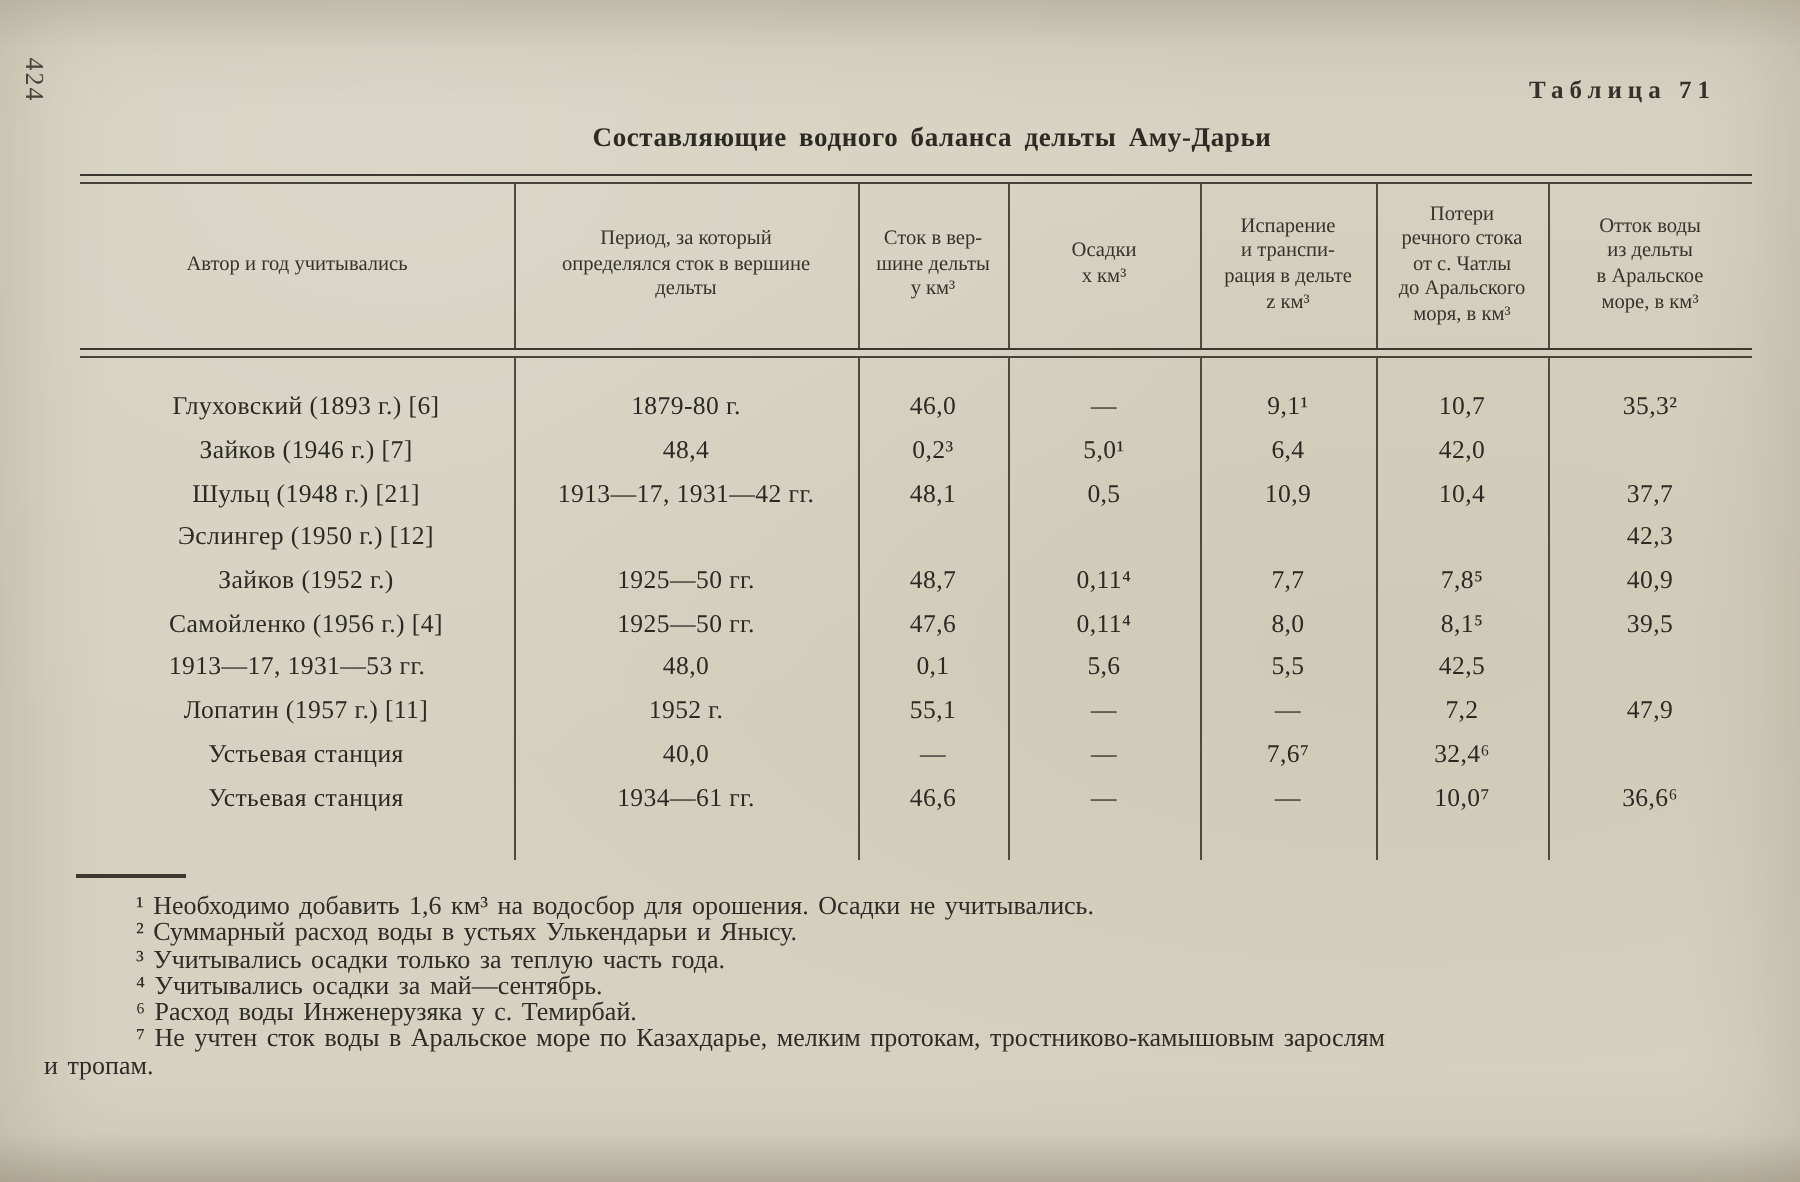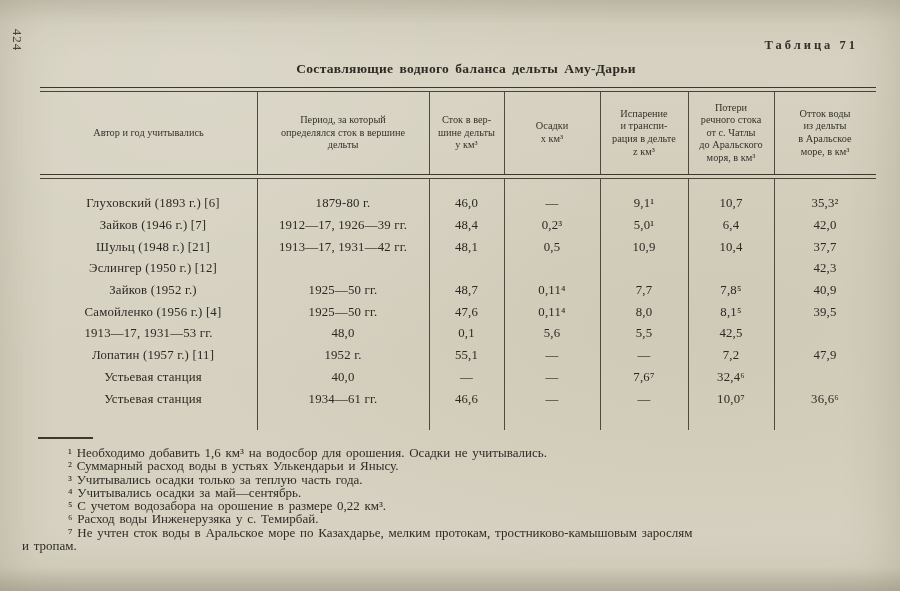--- a/index.html
+++ b/index.html
@@ -130,21 +130,20 @@
       <div class="td author">Глуховский (1893 г.) [6]</div>
       <div class="td">1879-80 г.</div>
       <div class="td">46,0</div>
       <div class="td">—</div>
       <div class="td">9,1¹</div>
       <div class="td">10,7</div>
       <div class="td">35,3²</div>
     </div>
     <div class="trow">
       <div class="td author">Зайков (1946 г.) [7]</div>
-      <div class="td">1912—17, 1926—39 гг.</div>
       <div class="td">48,4</div>
       <div class="td">0,2³</div>
       <div class="td">5,0¹</div>
       <div class="td">6,4</div>
       <div class="td">42,0</div>
     </div>
     <div class="trow">
       <div class="td author">Шульц (1948 г.) [21]</div>
       <div class="td">1913—17, 1931—42 гг.</div>
       <div class="td">48,1</div>
@@ -216,19 +215,18 @@
     </div>
   </div>
 
   <div class="fnrule"></div>
 
   <div class="footnotes">
     <p>¹ Необходимо добавить 1,6 км³ на водосбор для орошения. Осадки не учитывались.</p>
     <p>² Суммарный расход воды в устьях Улькендарьи и Янысу.</p>
     <p>³ Учитывались осадки только за теплую часть года.</p>
     <p>⁴ Учитывались осадки за май—сентябрь.</p>
-    <p>⁵ С учетом водозабора на орошение в размере 0,22 км³.</p>
     <p>⁶ Расход воды Инженерузяка у с. Темирбай.</p>
     <p>⁷ Не учтен сток воды в Аральское море по Казахдарье,  мелким  протокам, тростниково-камышовым зарослям
 и тропам.</p>
   </div>
 
 </div>
 
 </body></html>

